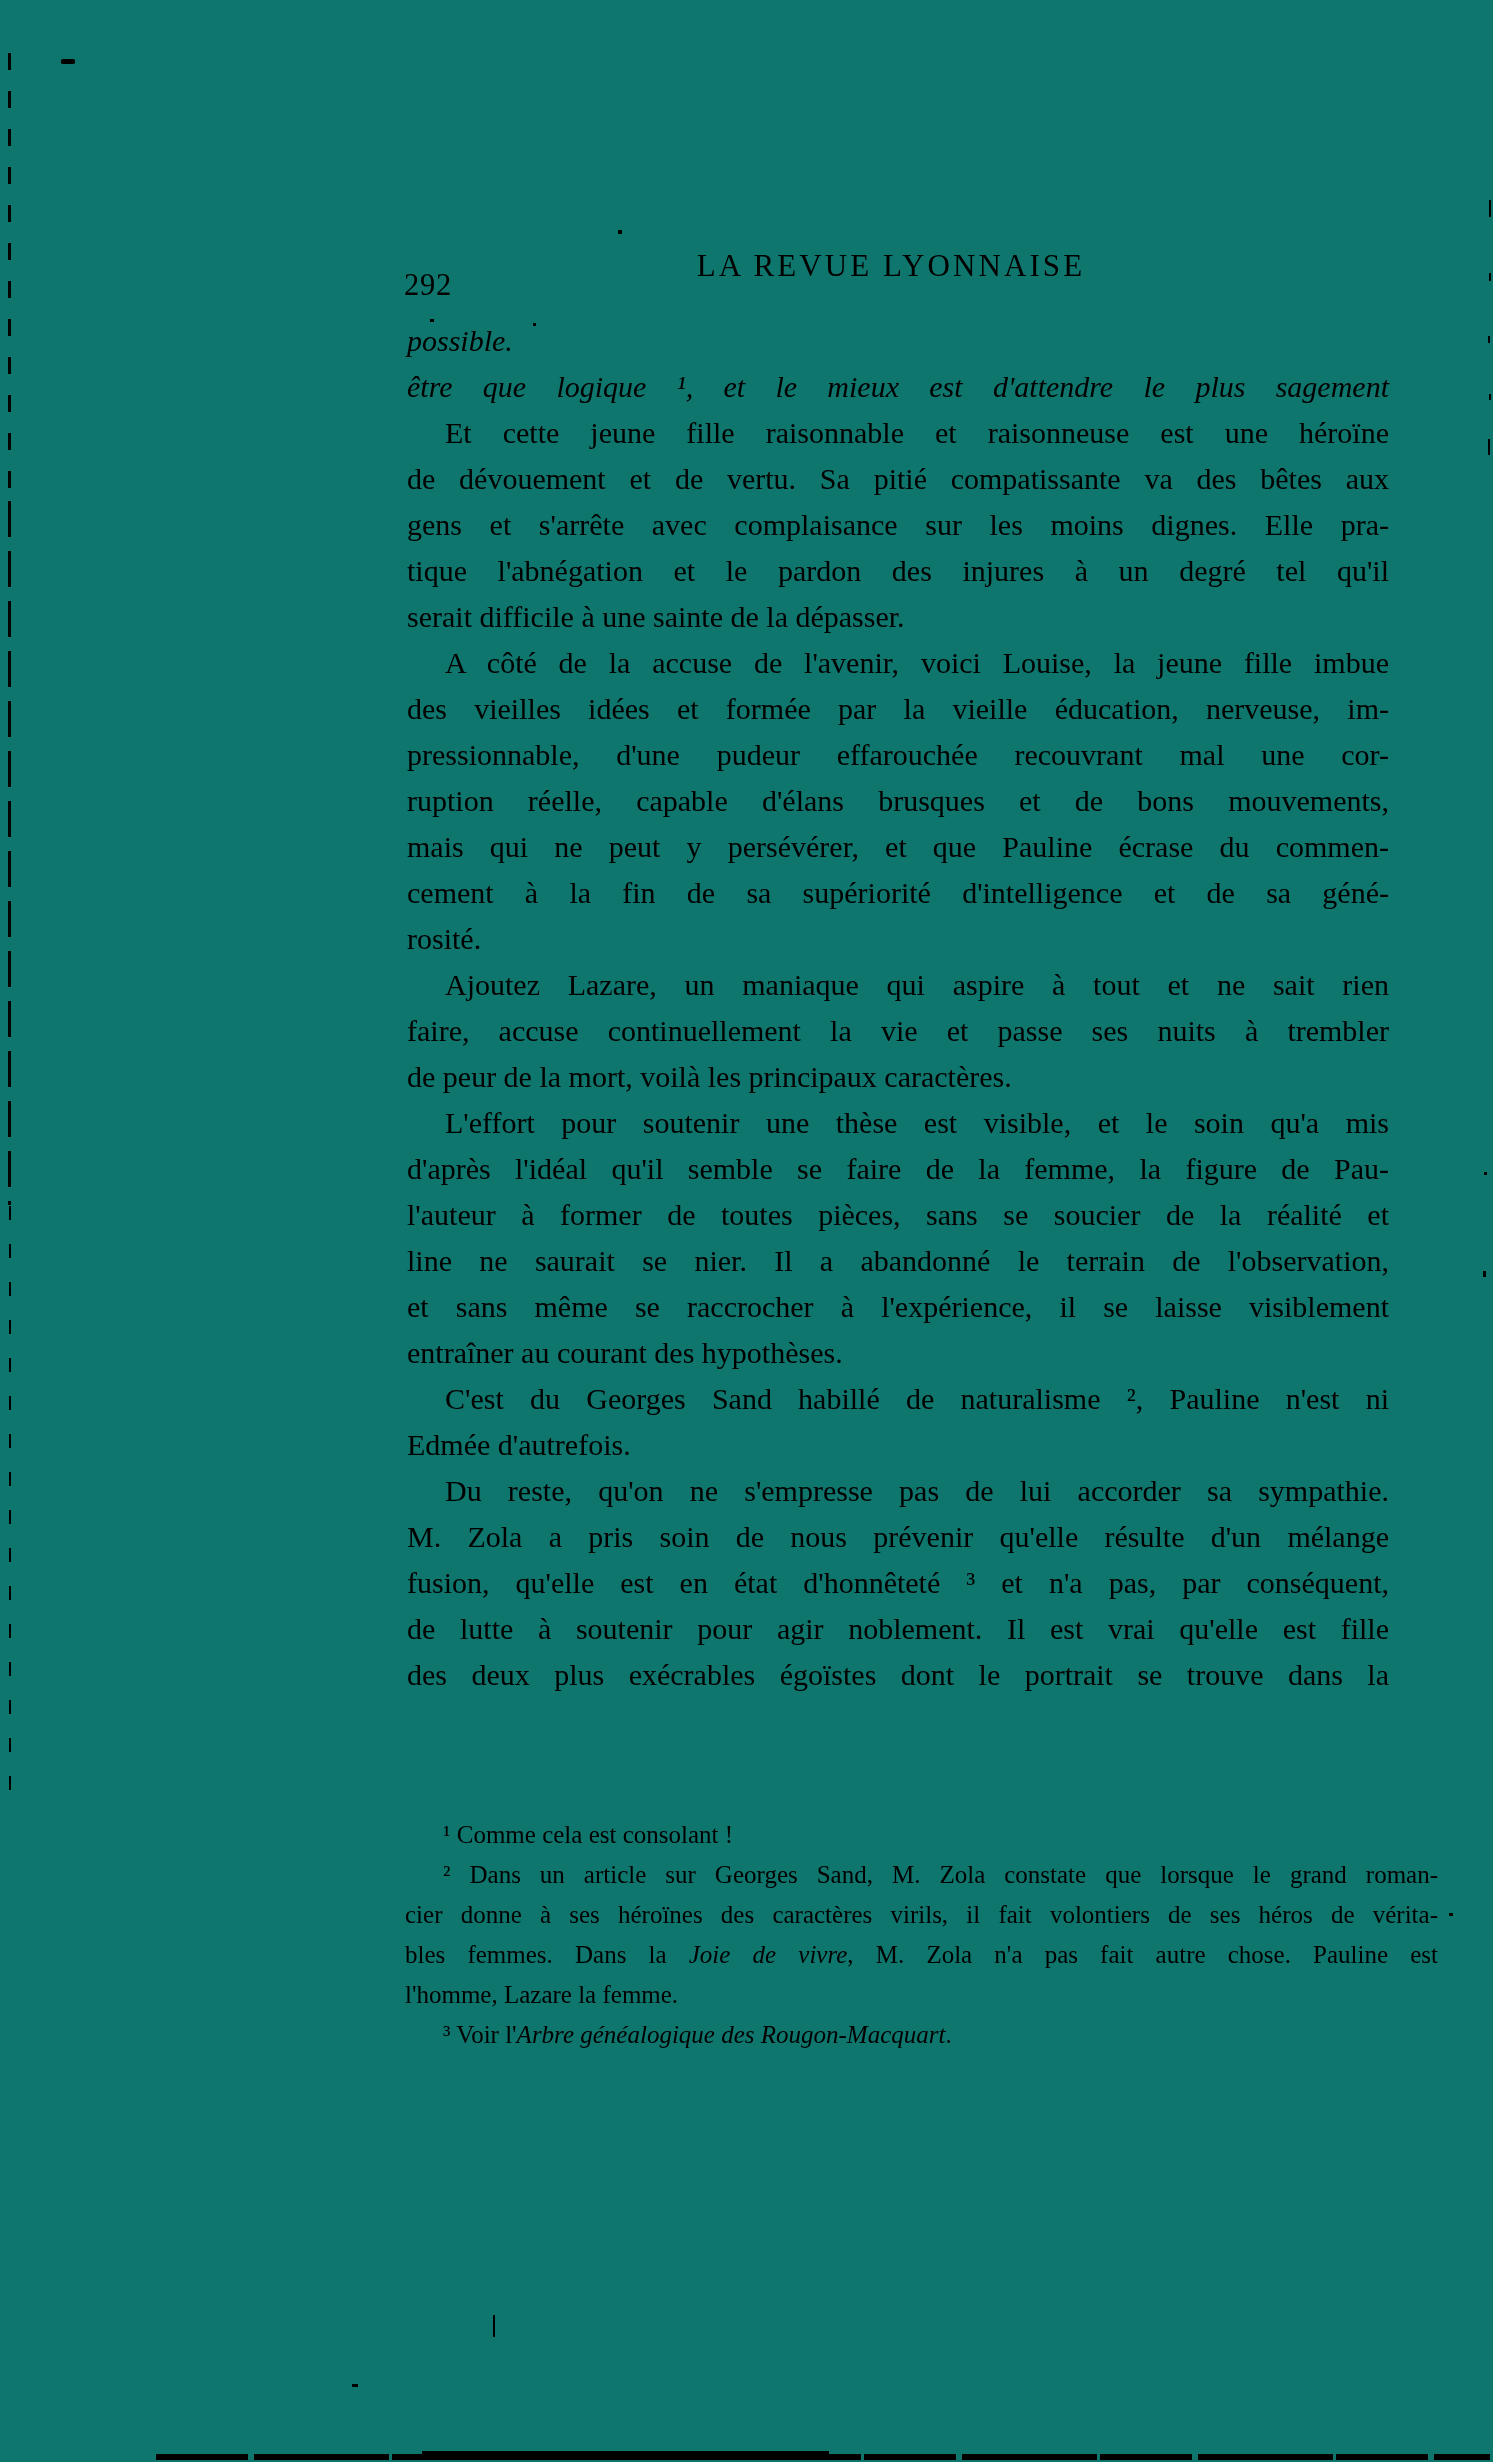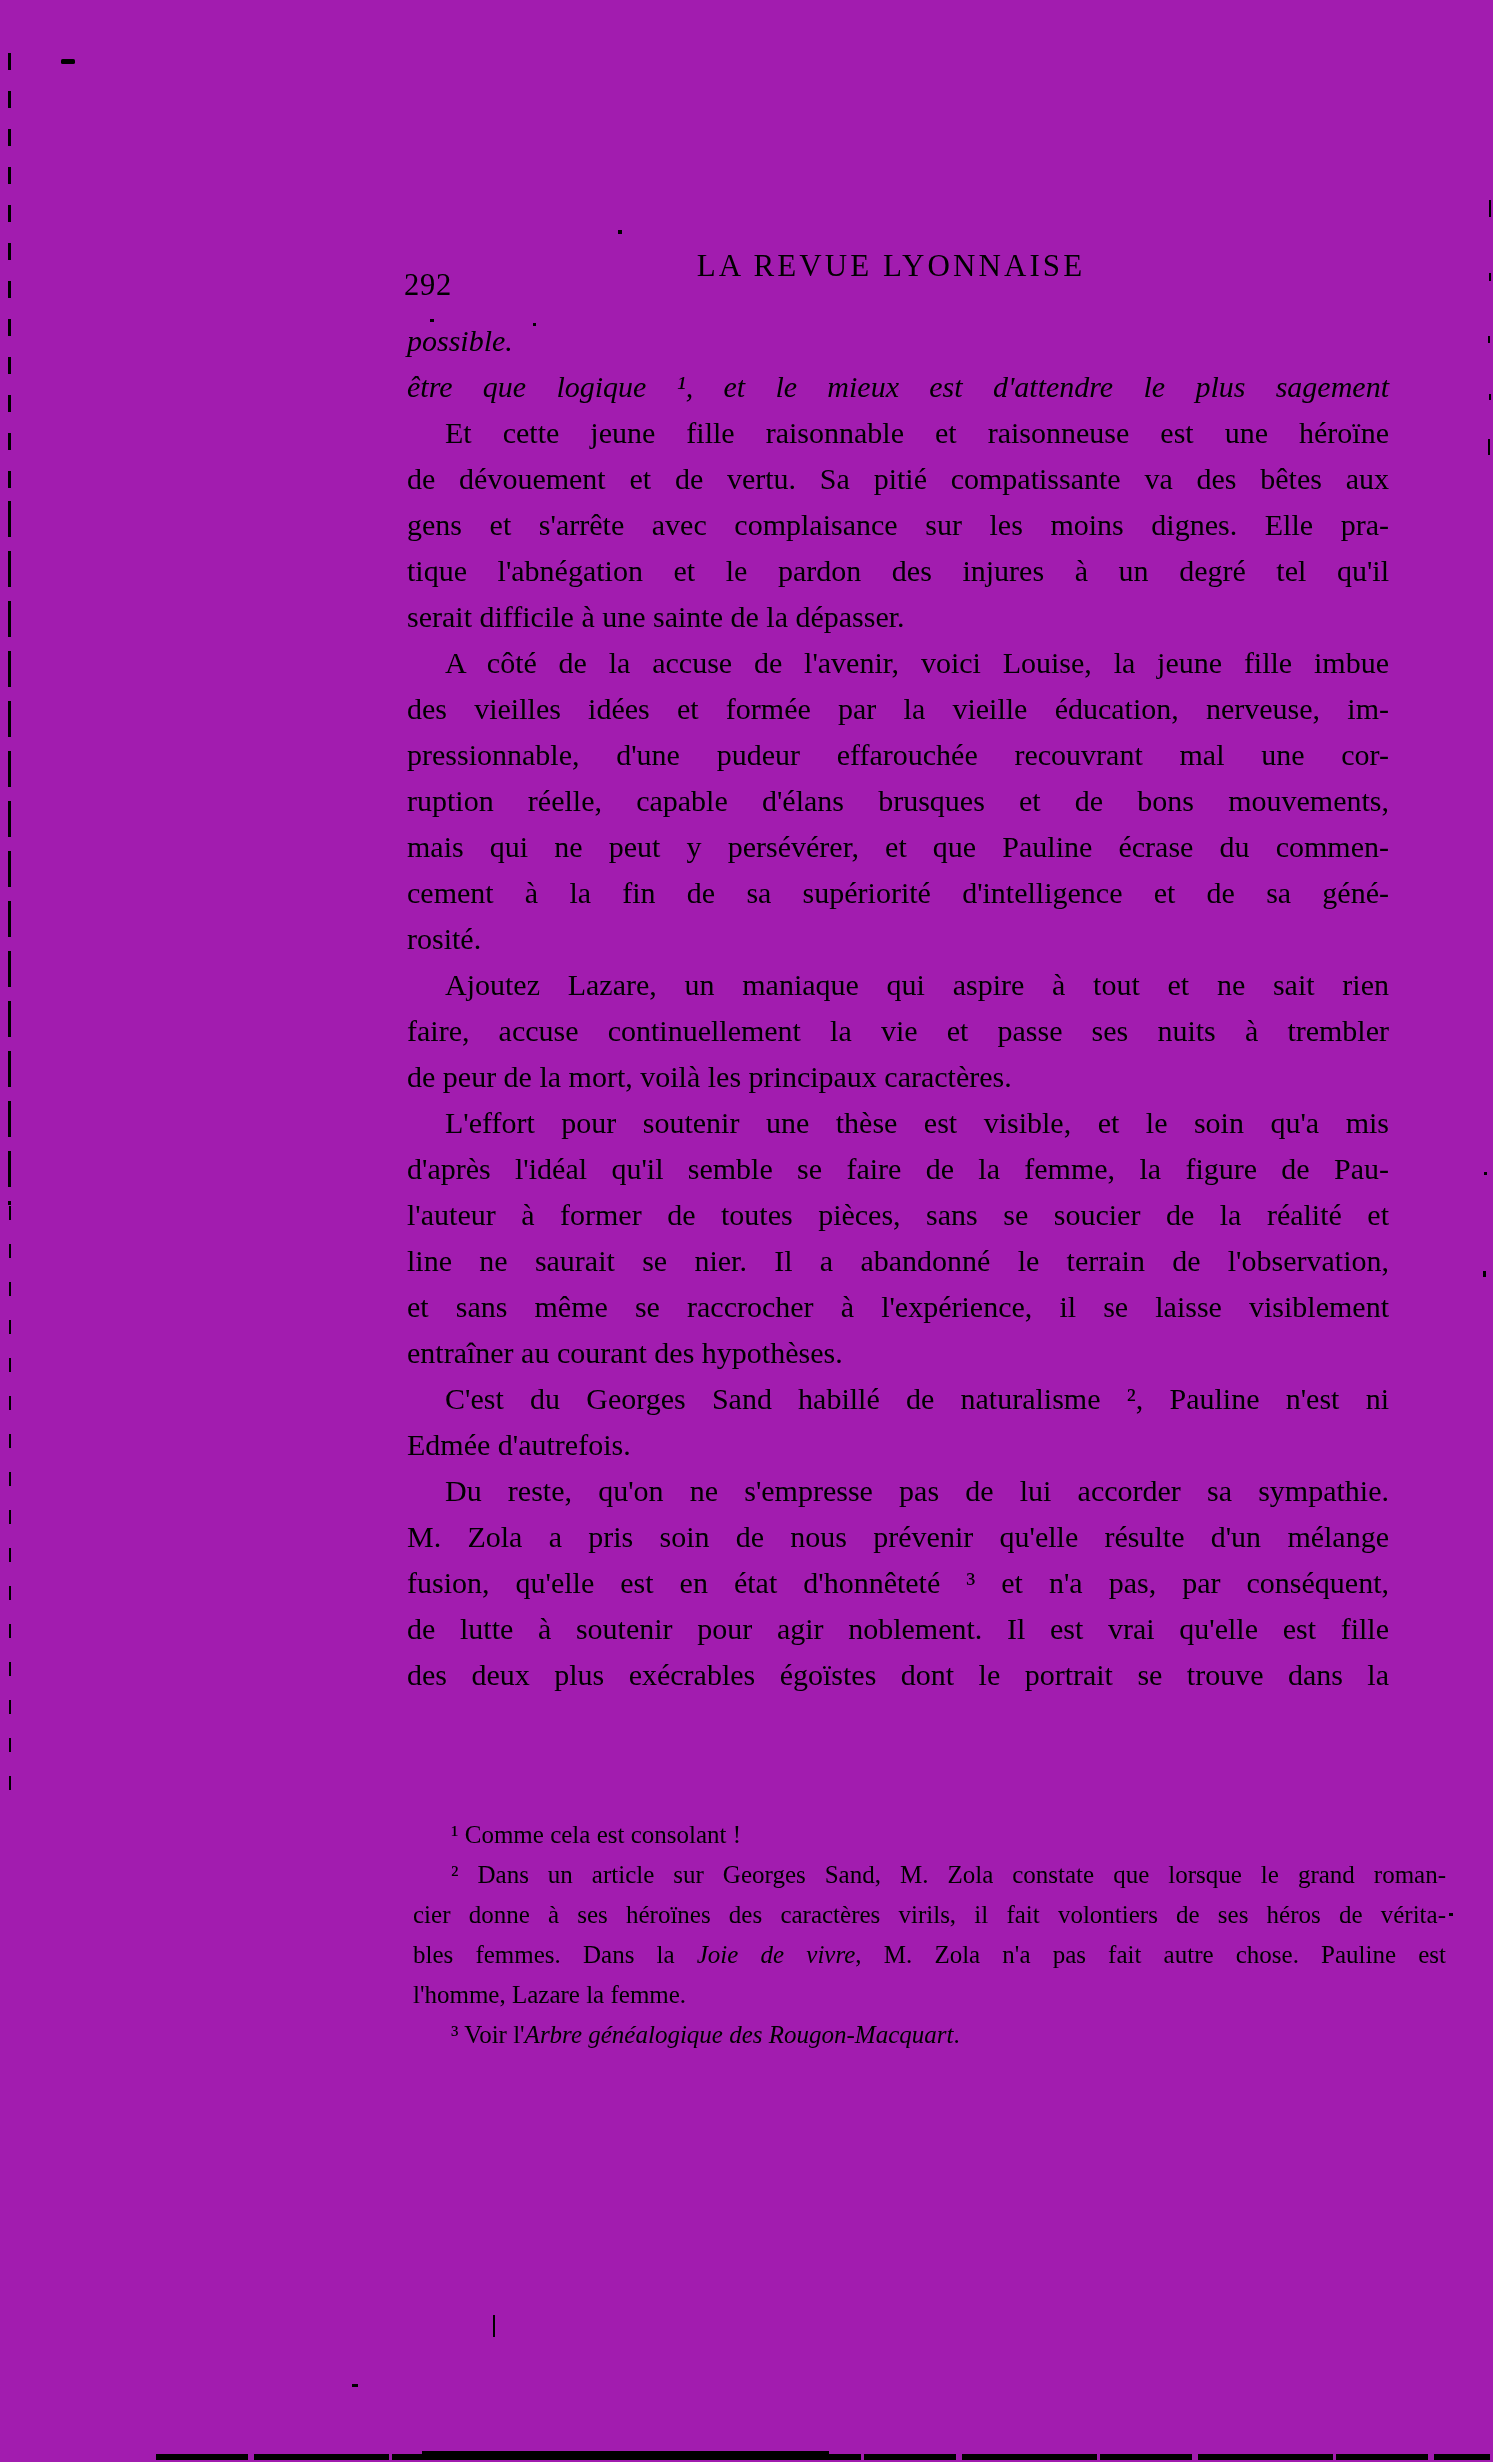--- a/index.html
+++ b/index.html
@@ -1,38 +1,38 @@
 <!DOCTYPE html>
 <html style="font-size:12.5px"><head>
 <meta charset="utf-8">
 <style>
   html,body{margin:0;padding:0;background:#e8e8e8;}
   .page{
     position:relative;
     width:1493px;height:2462px;
-    background:#a21caf;
+    background:#0f766e;
     color:#000;
     font-family:"Liberation Serif","DejaVu Serif",serif;
     overflow:hidden;
   }
   .pageno{
     position:absolute;left:404px;top:268px;
     font-size:30.5px;letter-spacing:0.8px;
   }
   .running-title{
     position:absolute;left:400px;top:248px;width:982px;
     text-align:center;font-size:31px;letter-spacing:3.1px;
   }
   .body-block{
     position:absolute;left:407px;top:318px;width:982px;
     font-size:30px;line-height:46px;
   }
   .fn-block{
     position:absolute;left:405px;top:1815px;width:1033px;
-    font-size:25px;line-height:40px;margin-left:8px;
+    font-size:25px;line-height:40px;
   }
   .line{text-align:justify;text-align-last:justify;}
   .line.end{text-align-last:left;}
   .line.indent{text-indent:38px;}
   .it{font-style:italic;}
   
   .art{position:absolute;background:#000;}
   .edge-dash-a{
     left:7.8px;top:53px;width:3.1px;height:446px;background:transparent;
     background-image:repeating-linear-gradient(to bottom,#000 0 17px,transparent 17px 38px);

